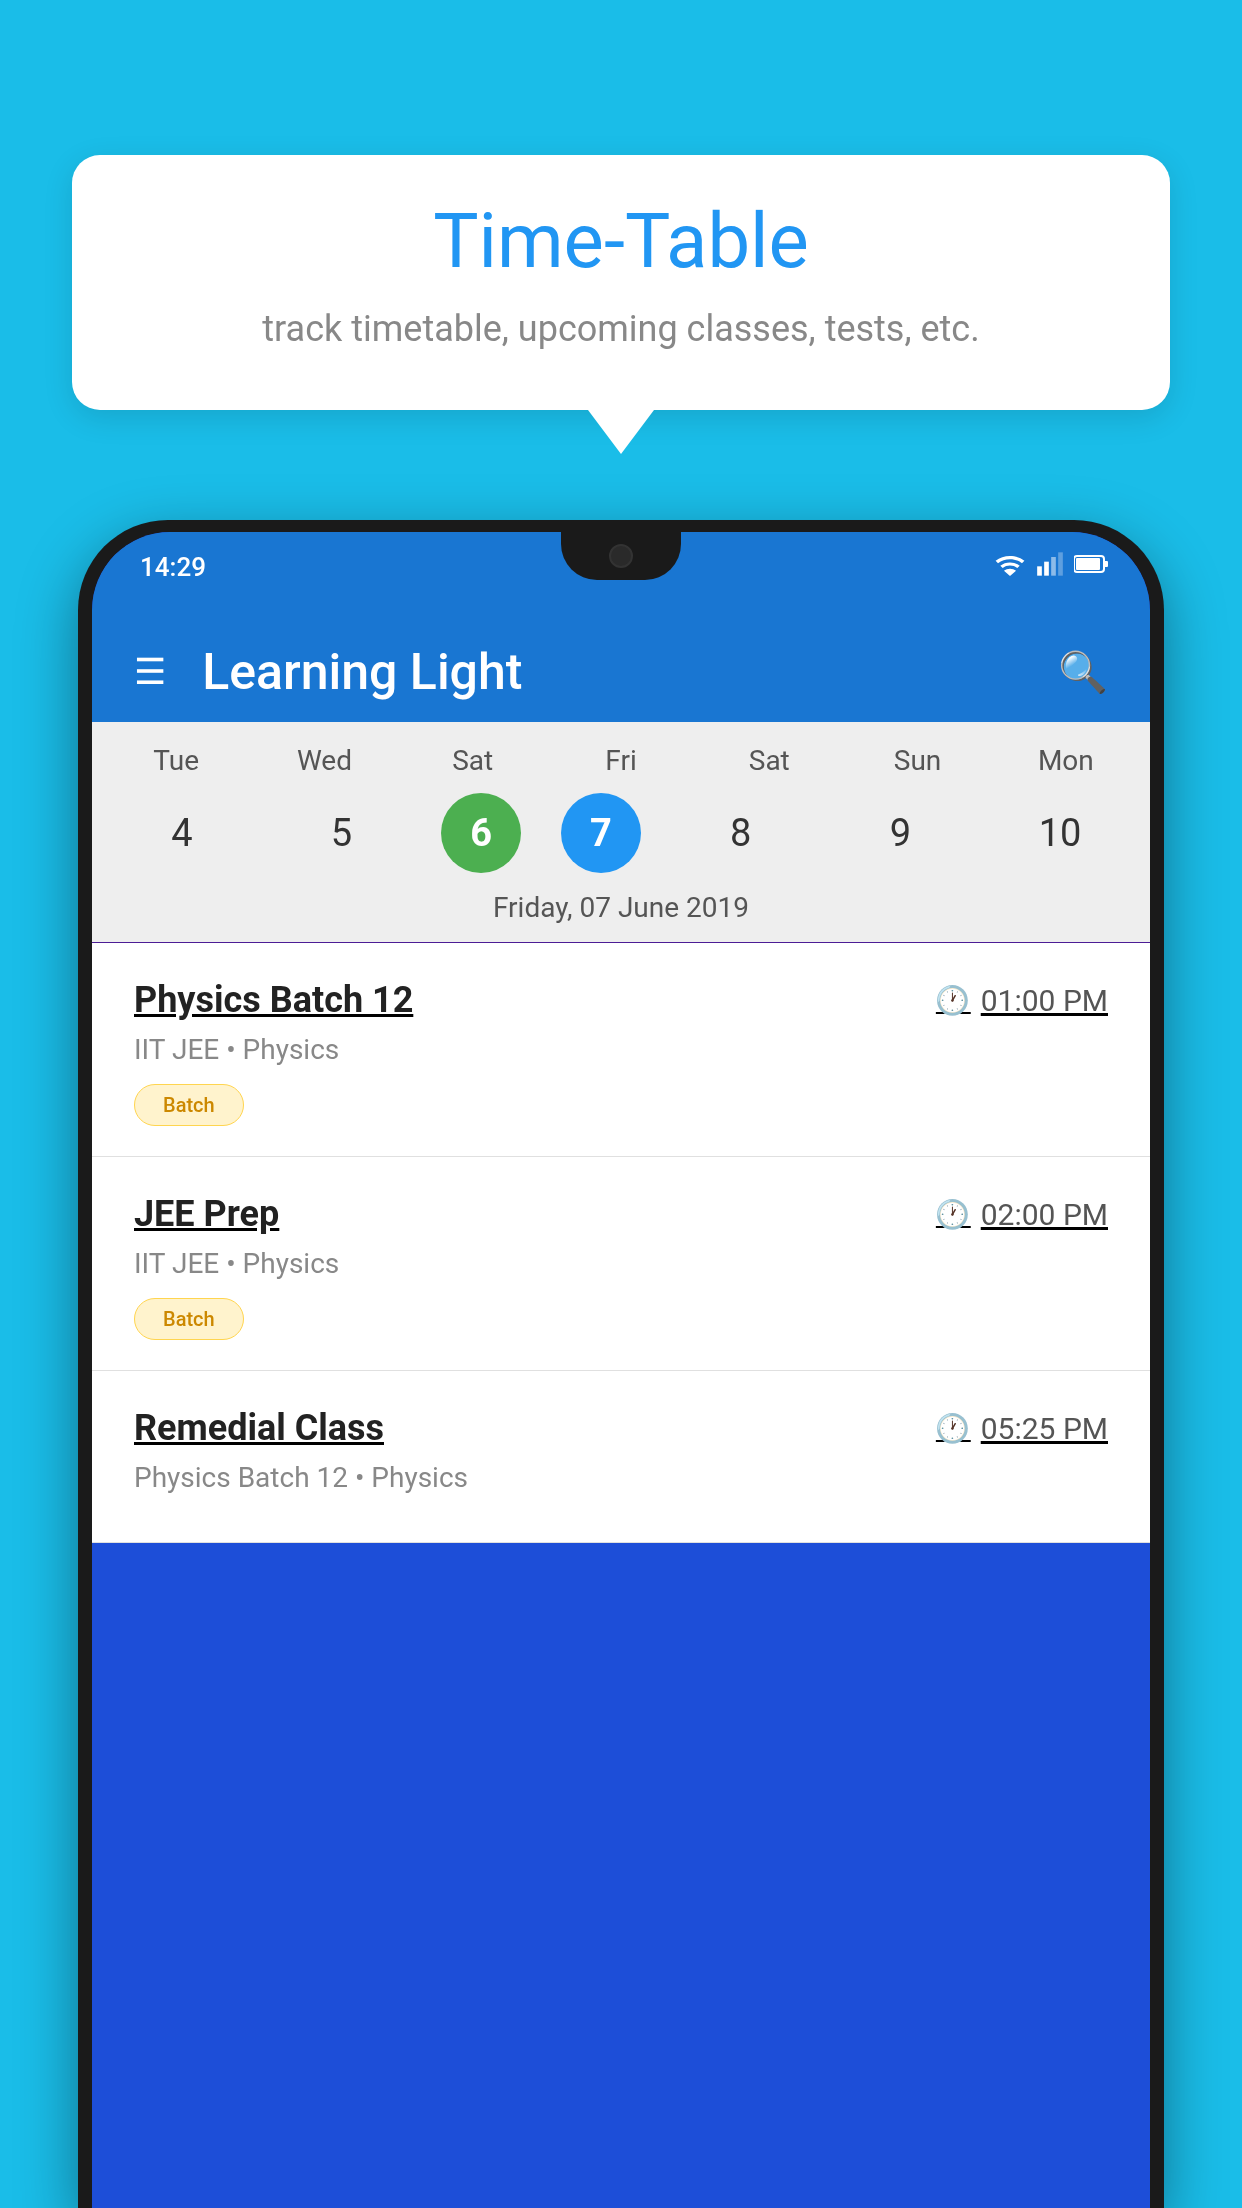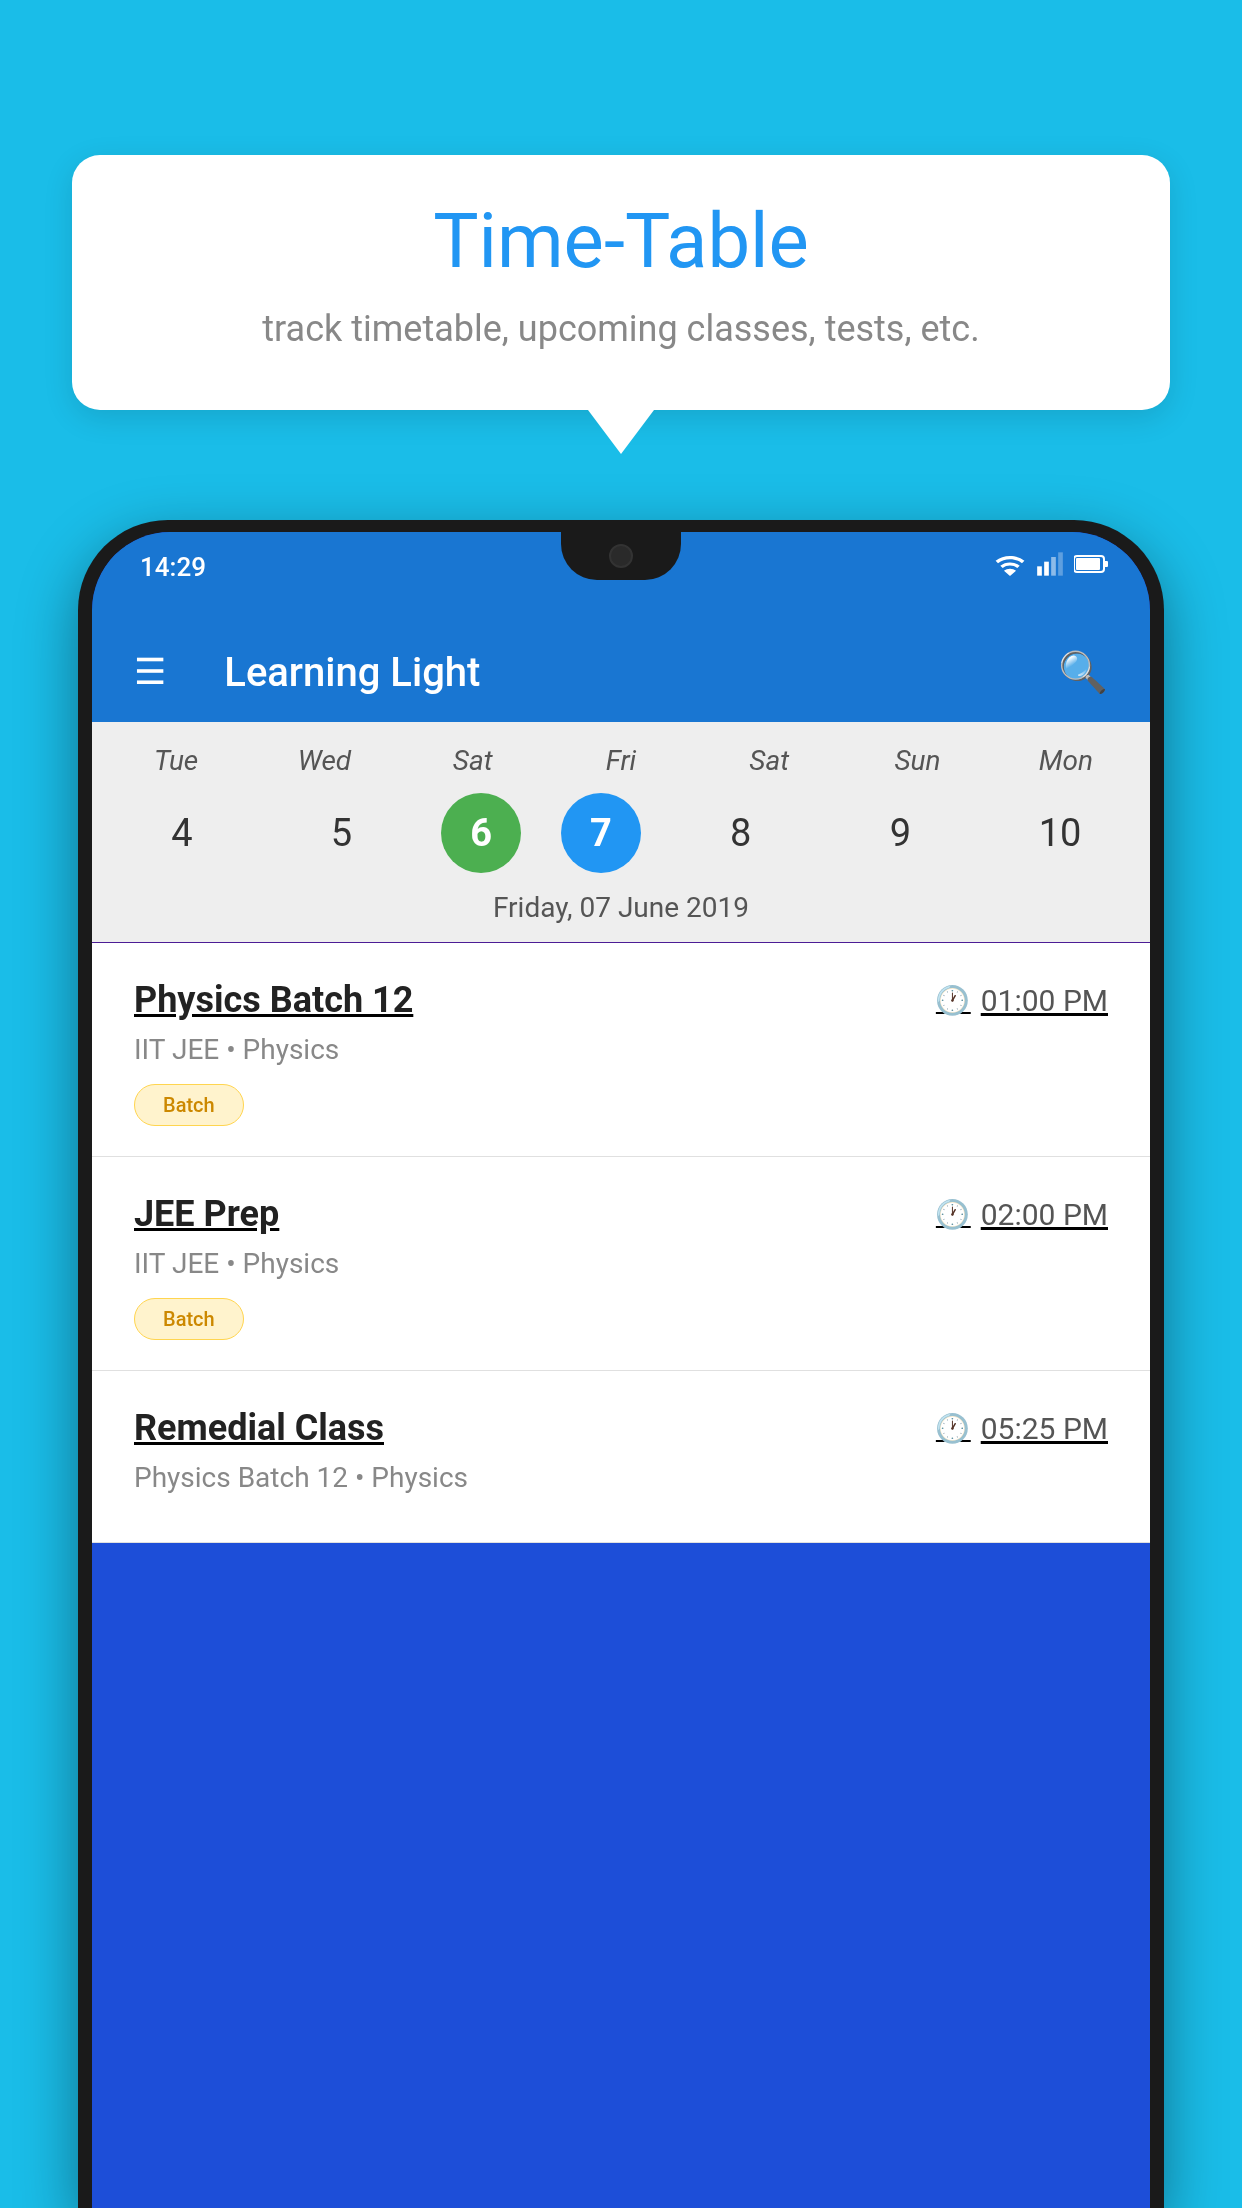--- a/index.html
+++ b/index.html
@@ -134,24 +134,23 @@
       padding: 0 42px;
       gap: 36px;
     }
     .toolbar-menu-icon {
       color: white;
       font-size: 36px;
       line-height: 1;
     }
     .toolbar-title {
       color: white;
-      font-size: 40px;
+      font-size: 50px;
       font-weight: 500;
       flex: 1;
-      margin-left: 22px;
     }
     .toolbar-search-icon {
       color: white;
       font-size: 40px;
     }
 
     
     .calendar-strip {
       background: #eeeeee;
       padding: 22px 0 0;
@@ -160,21 +159,20 @@
       display: flex;
       justify-content: space-around;
       padding: 0 10px;
       margin-bottom: 16px;
     }
     .day-label {
       font-size: 28px;
       color: #555;
       text-align: center;
       width: 120px;
-      font-style: italic;
     }
     .calendar-days-numbers {
       display: flex;
       justify-content: space-around;
       padding: 0 10px;
       margin-bottom: 18px;
     }
     .day-number {
       font-size: 38px;
       color: #333;

